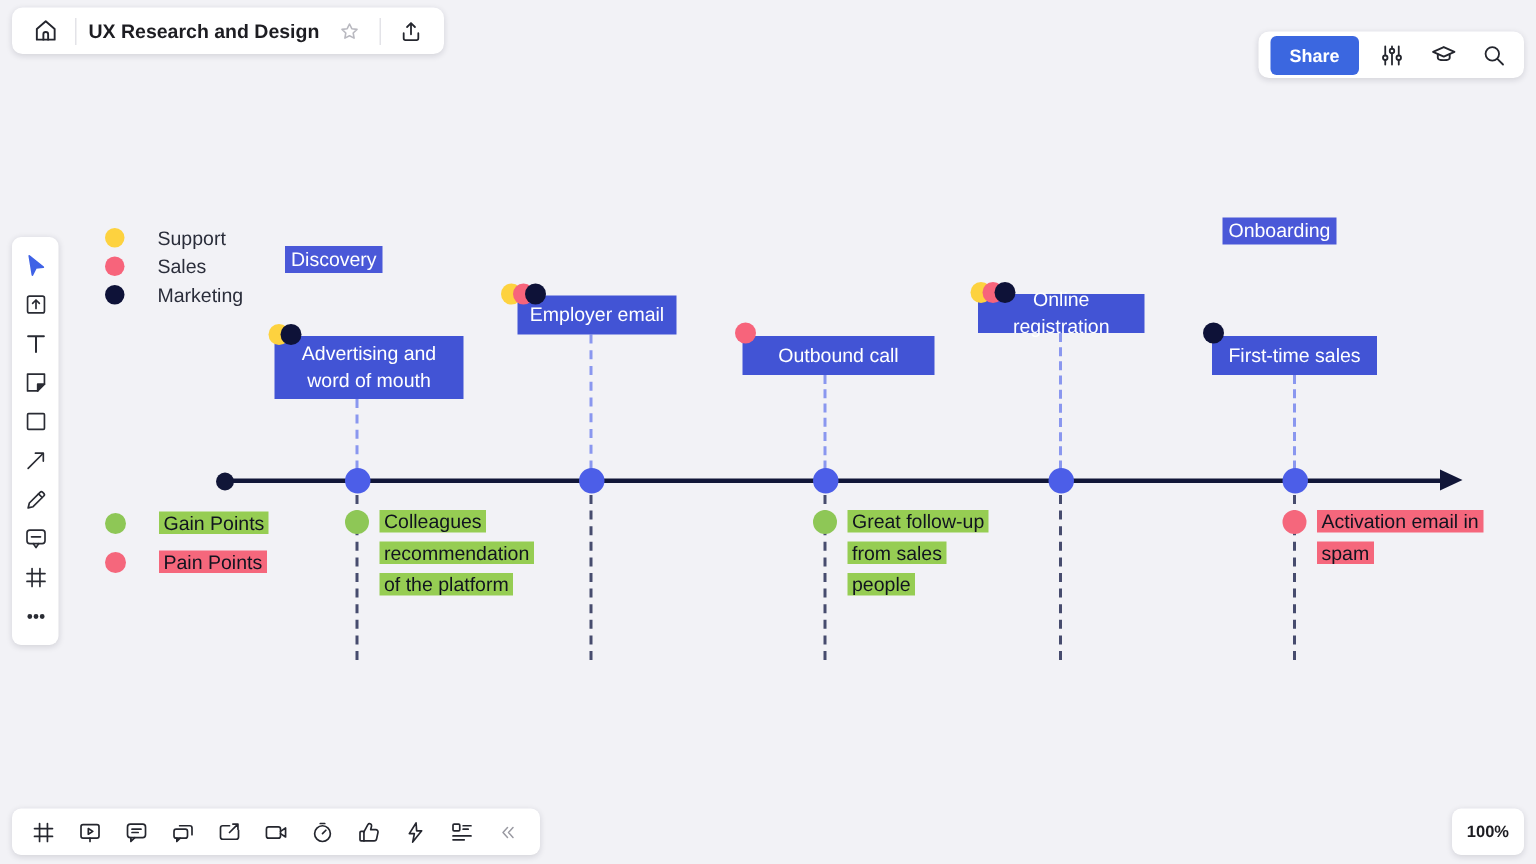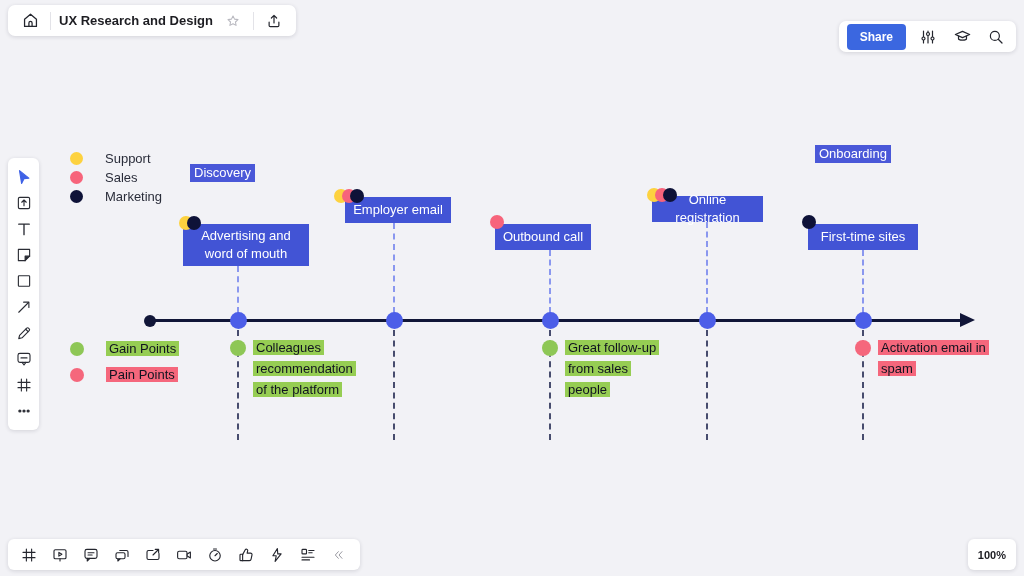--- a/index.html
+++ b/index.html
@@ -249,41 +249,41 @@
 
 <div class="milestone-box" style="left:345px; top:197px; width:106px; height:26px;">
   <div class="tag-dots" style="left:-11px; top:-8px;">
     <span class="tag-dot c-support"></span>
     <span class="tag-dot c-sales"></span>
     <span class="tag-dot c-marketing"></span>
   </div>
   <span>Employer email</span>
 </div>
 
-<div class="milestone-box" style="left:495px; top:224px; width:96px; height:26px;">
+<div class="milestone-box" style="left:495px; top:224px; width:128px; height:26px;">
   <div class="tag-dots" style="left:-5px; top:-9px;">
     <span class="tag-dot c-sales"></span>
   </div>
   <span>Outbound call</span>
 </div>
 
 <div class="milestone-box" style="left:652px; top:196px; width:111px; height:26px;">
   <div class="tag-dots" style="left:-5px; top:-8px;">
     <span class="tag-dot c-support"></span>
     <span class="tag-dot c-sales"></span>
     <span class="tag-dot c-marketing"></span>
   </div>
   <span>Online registration</span>
 </div>
 
 <div class="milestone-box" style="left:808px; top:224px; width:110px; height:26px;">
   <div class="tag-dots" style="left:-6px; top:-9px;">
     <span class="tag-dot c-marketing"></span>
   </div>
-  <span>First-time sites</span>
+  <span>First-time sales</span>
 </div>
 
 <div class="ann-dot c-gain" style="left:230px; top:340px;"></div>
 <div class="abs hl-text hl-gain" style="left:253px; top:338px; width:100px;">
   <span>Colleagues recommendation of the platform</span>
 </div>
 
 <div class="ann-dot c-gain" style="left:542px; top:340px;"></div>
 <div class="abs hl-text hl-gain" style="left:565px; top:338px; width:105px;">
   <span>Great follow-up from sales people</span>

